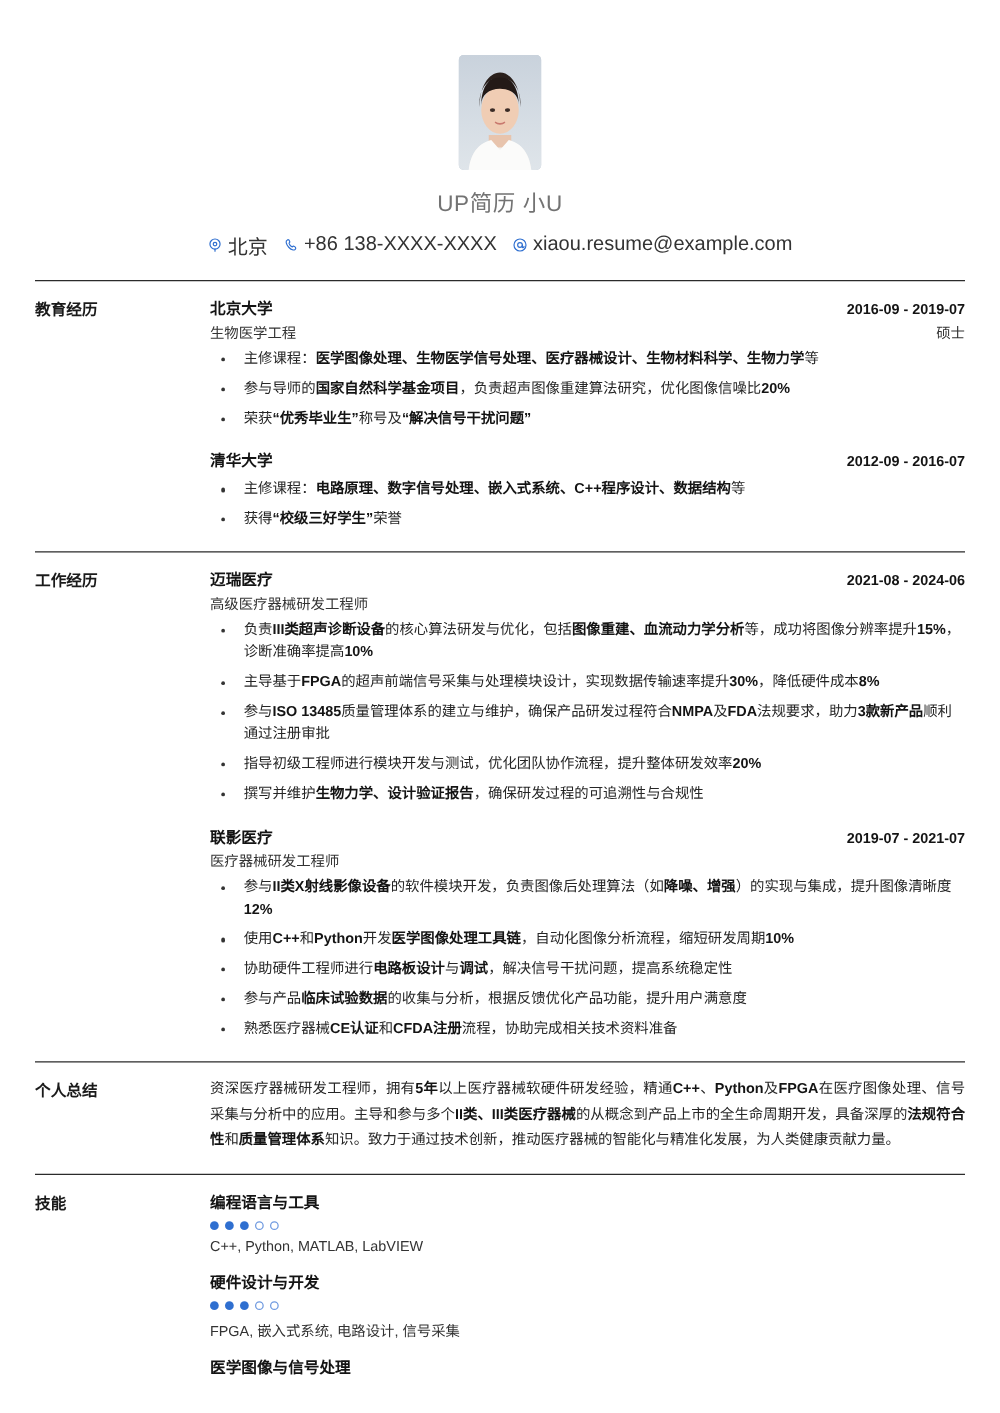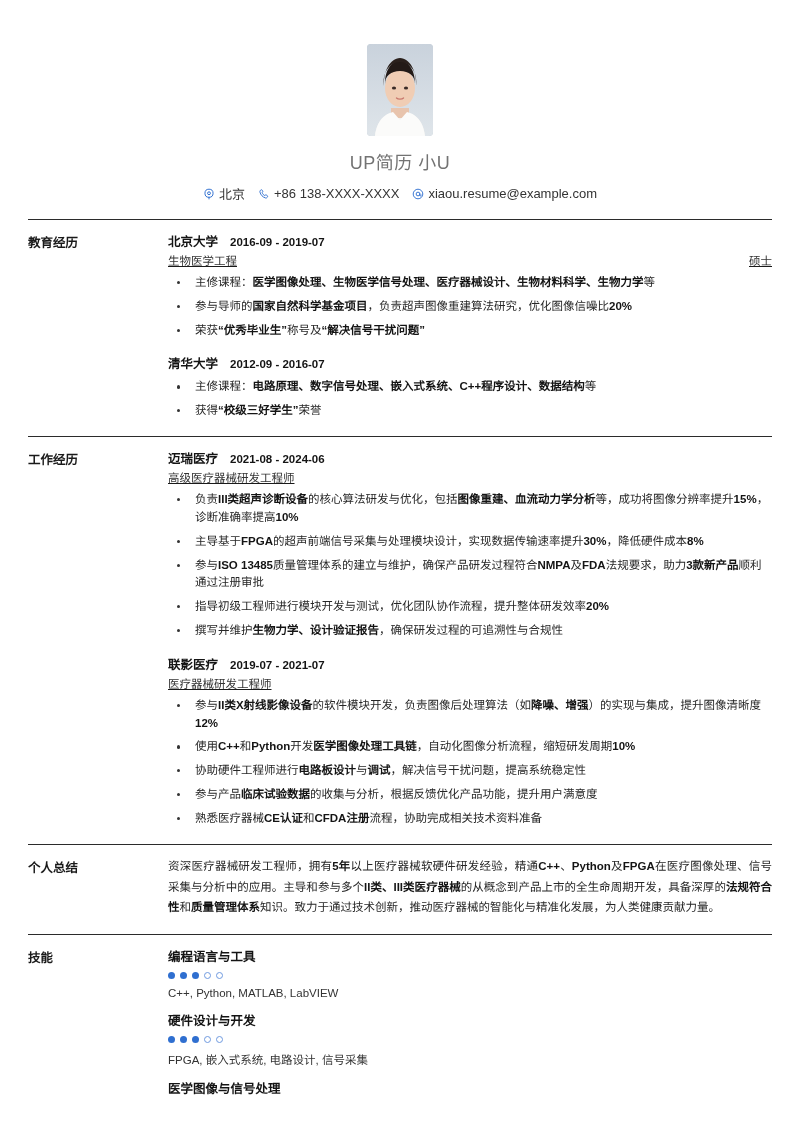--- a/index.html
+++ b/index.html
@@ -45,21 +45,21 @@
     letter-spacing: 0.5px;
     color: #737373;
   }
 
   .contact-line {
     margin-top: 10px;
     display: flex;
     justify-content: center;
     align-items: center;
     gap: 7px;
-    font-size: 13px;
+    font-size: 16px;
     color: #333;
     flex-wrap: wrap;
   }
   .contact-item {
     display: inline-flex;
     align-items: center;
     gap: 4px;
     margin-right: 6px;
   }
   .contact-item:last-child { margin-right: 0; }
@@ -96,41 +96,40 @@
   .section-content {
     flex: 1 1 auto;
     min-width: 0;
   }
 
   
   .entry { margin-bottom: 14px; }
   .entry:last-child { margin-bottom: 0; }
   .entry-head {
     display: flex;
-    justify-content: flex-start;
+    justify-content: space-between;
     align-items: baseline;
   }
   .entry-title {
     font-size: 12.5px;
     font-weight: bold;
     color: #141414;
   }
   .entry-date {
     font-size: 11.5px;
     font-weight: bold;
     color: #141414;
     white-space: nowrap;
     padding-left: 12px;
   }
   .entry-sub {
     display: flex;
     justify-content: space-between;
     align-items: center;
     margin-top: 2px;
-    text-decoration: underline;
   }
   .entry-subtitle {
     font-size: 11.5px;
     color: #333;
   }
   .entry-degree {
     font-size: 11.5px;
     color: #333;
     white-space: nowrap;
     padding-left: 12px;

